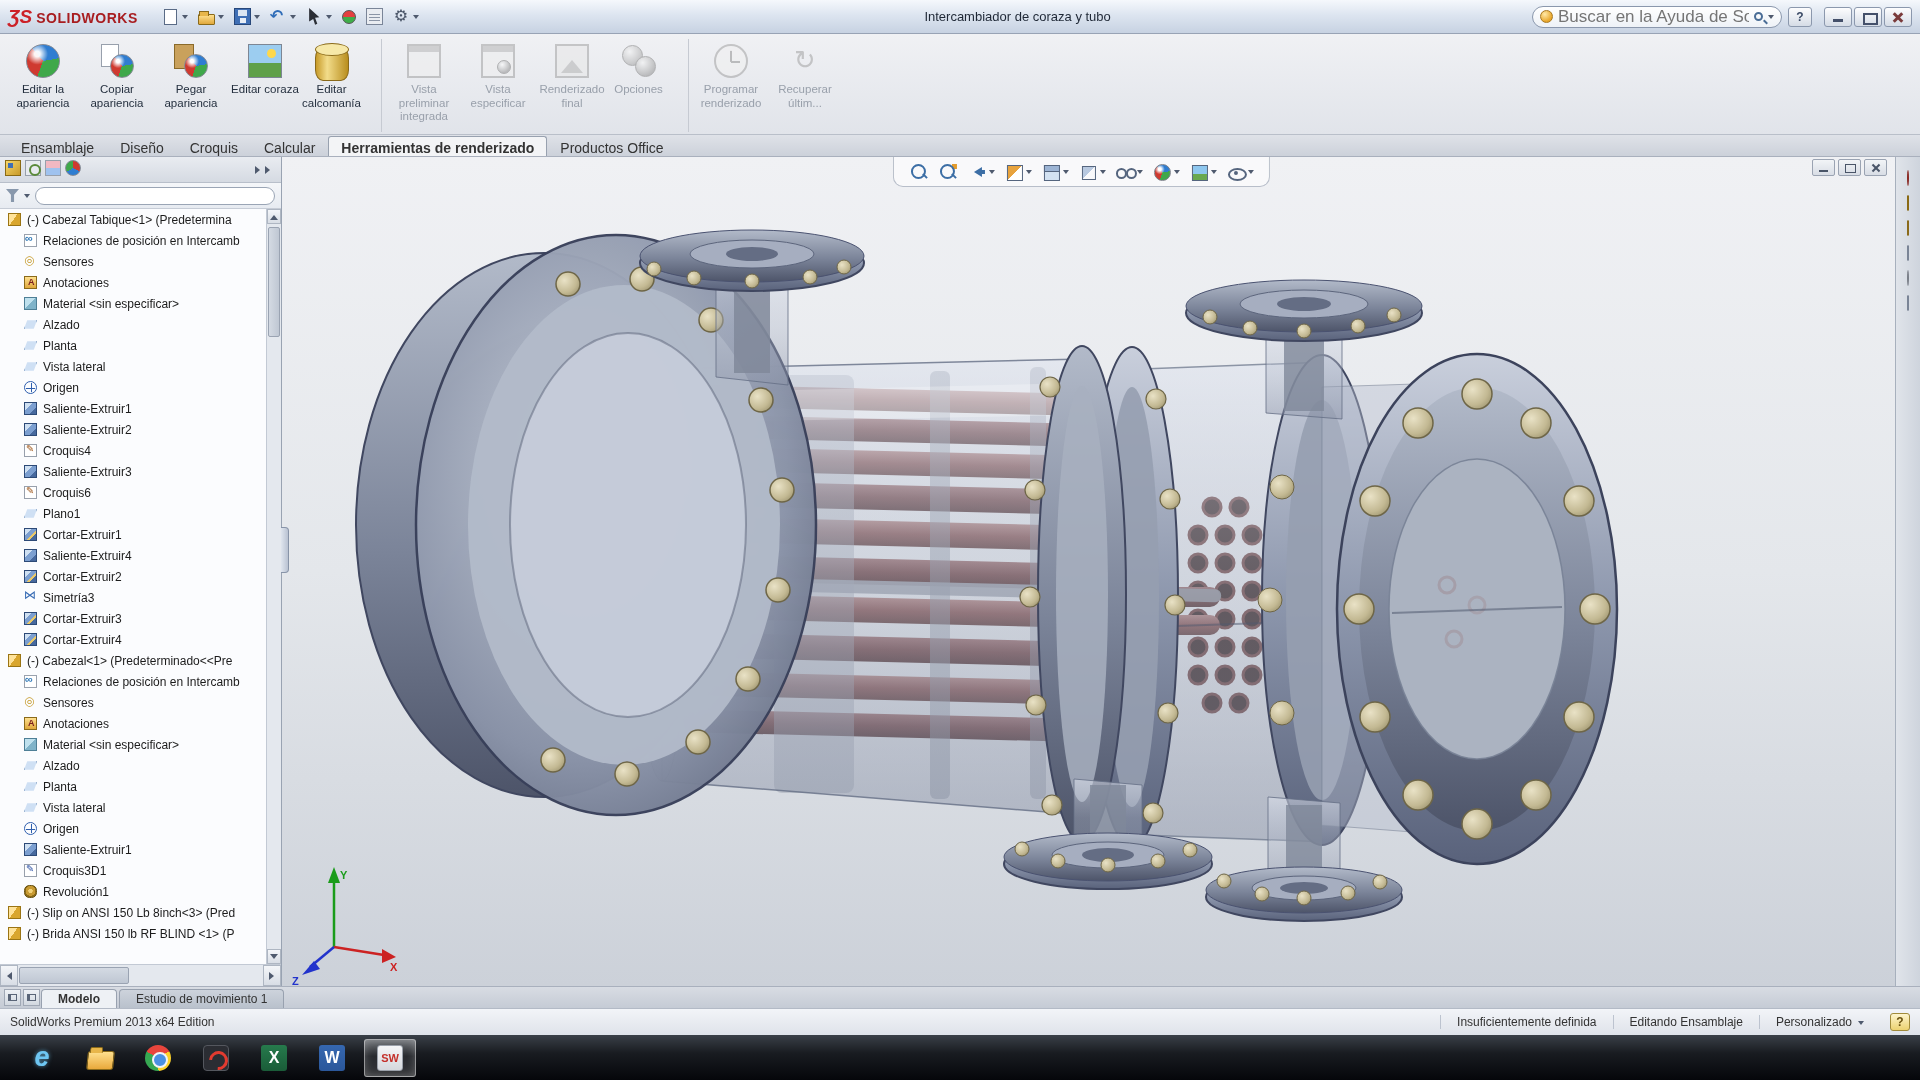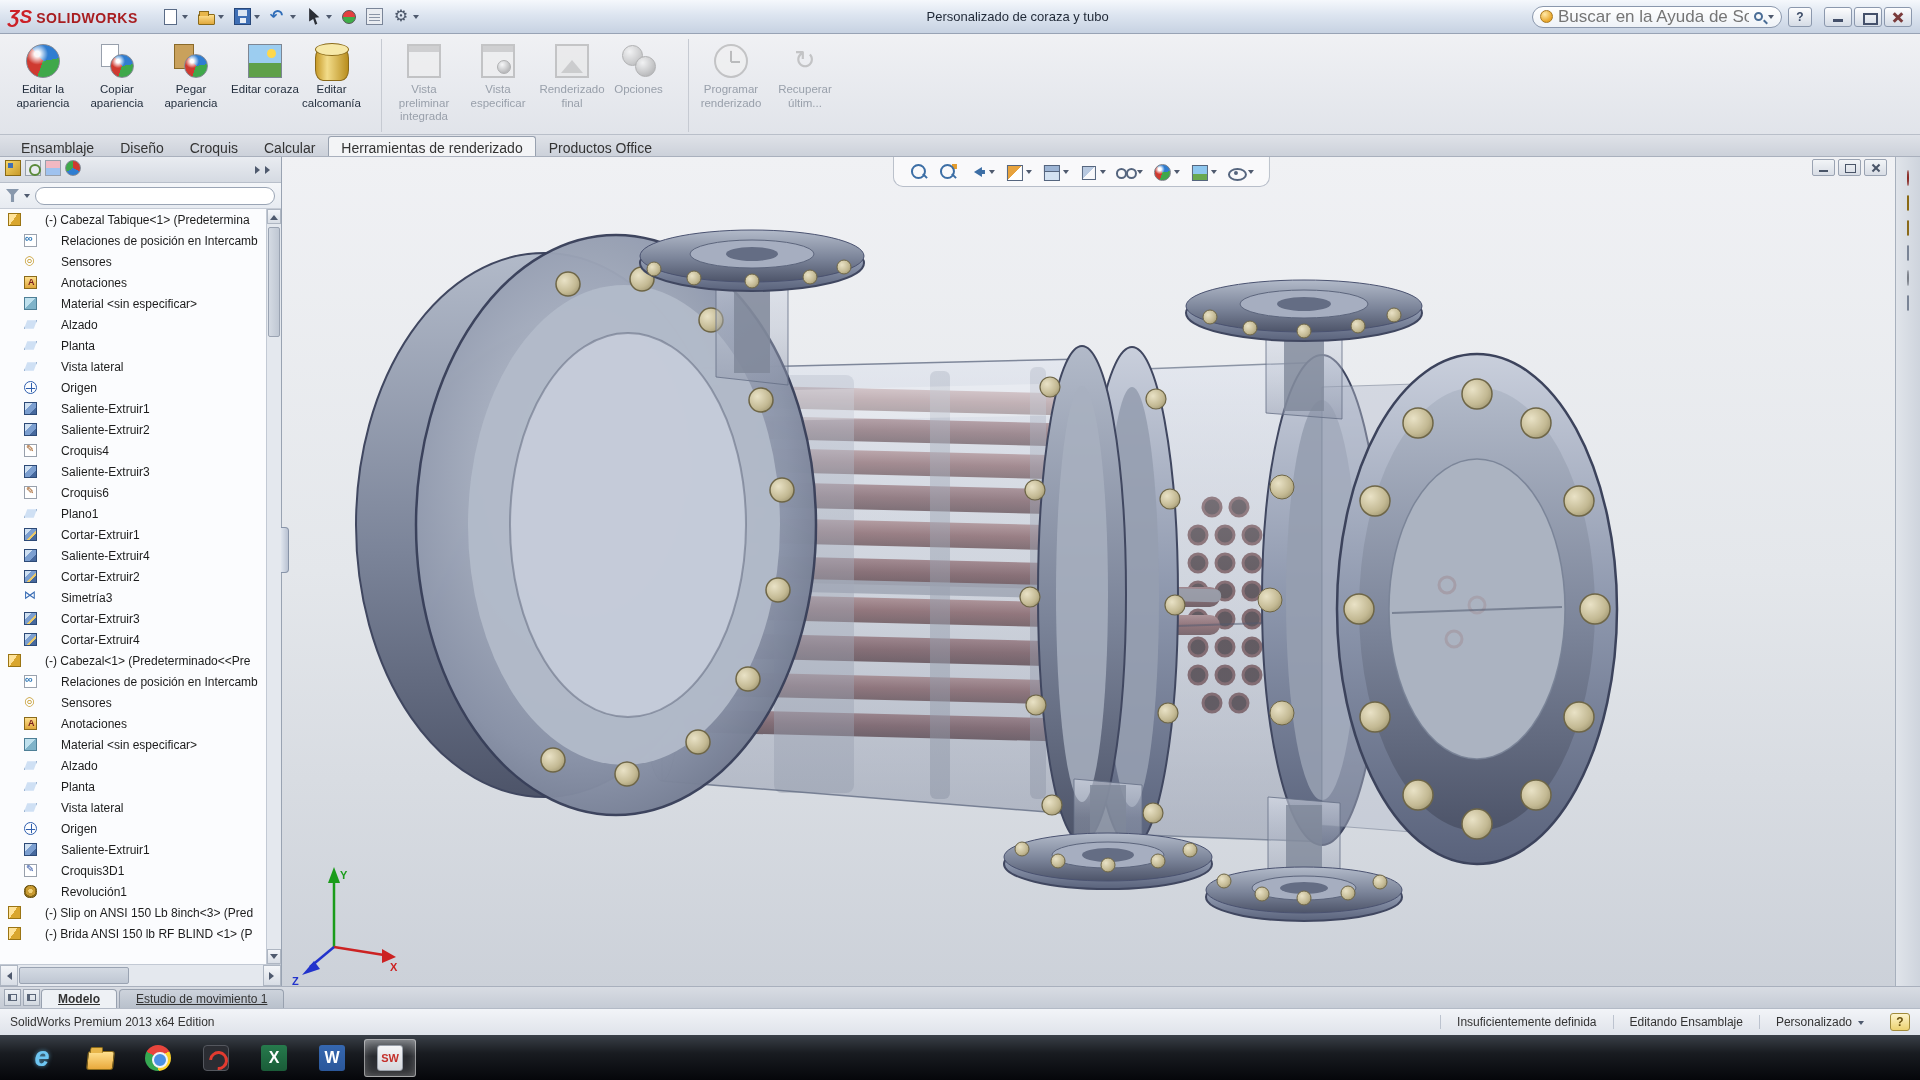--- a/index.html
+++ b/index.html
@@ -66,42 +66,42 @@
   .ricon[data-icon="render-options"]::after{content:"";position:absolute;right:0;bottom:1px;width:19px;height:19px;border-radius:50%;background:radial-gradient(circle at 35% 30%,#f4f5f7,#8a92a0 75%);border:1px solid #767e8a;}
   .ricon[data-icon="schedule-render"]{border-radius:50%;border:2px solid #9aa2ae;background:#eef0f4;}
   .ricon[data-icon="schedule-render"]::before{content:"";position:absolute;left:50%;top:50%;width:2px;height:11px;background:#8a92a0;transform:translate(-50%,-92%);}
   .ricon[data-icon="schedule-render"]::after{content:"";position:absolute;left:50%;top:50%;width:9px;height:2px;background:#8a92a0;}
   .ricon[data-icon="recall-render"]::before{content:"↻";display:block;text-align:center;font-size:26px;line-height:32px;color:#9aa2ae;}
   #watermark{position:absolute;right:46px;top:38px;font-size:58px;font-weight:bold;font-style:italic;color:#a9b1bf;opacity:.45;line-height:1;}
 
   
   #tabrow{position:absolute;top:135px;left:0;width:1920px;height:22px;background:linear-gradient(#dfe2e8,#ccd1da);border-bottom:1px solid #a9b0bd;display:flex;align-items:flex-end;padding-left:8px;z-index:30;}
   .ctab{padding:3px 12px 0;font-size:14px;color:#333;border:1px solid transparent;border-bottom:none;white-space:nowrap;}
-  .ctab[data-active="true"]{background:#f3f4f6;border-color:#98a1af;font-weight:normal;border-radius:3px 3px 0 0;}
+  .ctab[data-active="true"]{background:#f3f4f6;border-color:#98a1af;font-weight:bold;border-radius:3px 3px 0 0;}
 
   
   #main{position:absolute;top:157px;left:0;width:1920px;height:829px;display:flex;}
 
   
   #left-panel{width:282px;height:100%;background:#eef1f5;border-right:1px solid #99a3b2;position:relative;flex:0 0 282px;}
   .panel-head{height:26px;background:linear-gradient(#e9ecf1,#d5dae2);border-bottom:1px solid #b8bfca;display:flex;align-items:center;padding:0 5px;gap:4px;}
   .picon{width:16px;height:16px;position:relative;display:inline-block;}
   .picon[data-icon="feature-tree"]{background:linear-gradient(135deg,#f7d76a,#c89a2a);border:1px solid #8a6a14;}
   .picon[data-icon="feature-tree"]::before{content:"";position:absolute;left:2px;top:2px;width:5px;height:5px;background:#3f6fb5;}
   .picon[data-icon="property-manager"]{background:#e8ebf0;border:1px solid #98a0ac;}
   .picon[data-icon="property-manager"]::before{content:"";position:absolute;left:3px;top:3px;width:8px;height:8px;border:2px solid #5a8a3a;border-radius:50%;}
   .picon[data-icon="configuration-manager"]{background:linear-gradient(#f2b8c2 50%,#9fc2ef 50%);border:1px solid #98a0ac;}
   .picon[data-icon="display-manager"]{border-radius:50%;border:1px solid #858b96;background:conic-gradient(#cf3a30 0 33%,#2f7dd1 0 66%,#3fa84a 0);}
   .chev{margin-left:auto;display:flex;gap:1px;padding-right:2px;}
   .chev i{width:0;height:0;border:4px solid transparent;border-left:5px solid #4f5a6e;display:block;}
   .filter-row{height:26px;display:flex;align-items:center;padding:2px 6px;gap:5px;background:linear-gradient(#f4f6f9,#e7ebf1);border-bottom:1px solid #c6ccd6;}
   .funnel{width:13px;height:13px;background:#8898ac;clip-path:polygon(0 0,100% 0,62% 45%,62% 100%,38% 100%,38% 45%);}
   .filter-input{flex:1;height:18px;border:1px solid #9aa5b5;border-radius:9px;background:#fff;outline:none;padding:0 8px;font-size:11px;}
   #tree{position:absolute;top:52px;bottom:22px;left:0;right:15px;overflow:hidden;background:#fbfcfe;}
-  .titem{height:21px;display:flex;align-items:center;gap:24px;padding-left:8px;white-space:nowrap;font-size:12px;color:#1c1c1c;overflow:hidden;}
+  .titem{height:21px;display:flex;align-items:center;gap:6px;padding-left:8px;white-space:nowrap;font-size:12px;color:#1c1c1c;overflow:hidden;}
   .titem[data-indent="1"]{padding-left:24px;text-align:right;}
   .ticon{flex:0 0 13px;width:13px;height:13px;position:relative;}
   .ticon[data-icon="part"]{background:linear-gradient(125deg,#ffe39a 45%,#d9a62e 45%);border:1px solid #9a7414;}
   .ticon[data-icon="mates"]{background:#fff;border:1px solid #9aa2ae;}
   .ticon[data-icon="mates"]::before{content:"∞";position:absolute;left:0px;top:-3px;font-size:11px;color:#2e78b8;font-weight:bold;}
   .ticon[data-icon="sensors"]::before{content:"◎";position:absolute;left:0;top:-2px;font-size:12px;color:#c59a2a;}
   .ticon[data-icon="annotations"]{background:linear-gradient(#ffe08e,#e0a83c);border:1px solid #8a6a1a;}
   .ticon[data-icon="annotations"]::before{content:"A";position:absolute;left:3px;top:0px;font-size:9px;font-weight:bold;color:#7a1f1f;}
   .ticon[data-icon="material"]{background:linear-gradient(135deg,#bfe1ee 50%,#7fb3c9 50%);border:1px solid #4e7f96;}
   .ticon[data-icon="plane"]{background:#cfe0f4;border:1px solid #7897bd;clip-path:polygon(25% 18%,100% 18%,75% 82%,0 82%);}
@@ -167,21 +167,21 @@
   .tpicon[data-icon="tp-library"]{background:linear-gradient(90deg,#d9a62e 33%,#f2c44d 33% 66%,#b5831d 66%);border:1px solid #8a6a14;}
   .tpicon[data-icon="tp-folder"]{background:linear-gradient(#ffe08e,#e0a83c);border:1px solid #8a6a1a;height:13px;margin-top:3px;}
   .tpicon[data-icon="tp-palette"]{background:conic-gradient(#8ec7ef 0 25%,#69a84f 0 50%,#e8c34a 0 75%,#c9d2de 0);border:1px solid #7a8496;}
   .tpicon[data-icon="tp-ball"]{border-radius:50%;border:1px solid #7a7f88;background:radial-gradient(circle at 32% 28%,#fff 0 10%,transparent 34%),conic-gradient(from 200deg,#cf3a30 0 120deg,#2f7dd1 0 240deg,#3fa84a 0);}
   .tpicon[data-icon="tp-props"]{background:repeating-linear-gradient(#fff 0 3px,#8a94a4 3px 4px);border:1px solid #7a8496;}
 
   
   #modeltabs{position:absolute;top:986px;left:0;width:1920px;height:22px;background:linear-gradient(#d8dce3,#c5cbd5);border-top:1px solid #a9b0bd;display:flex;align-items:stretch;padding-left:3px;z-index:30;}
   .splitbtn{width:17px;margin:2px 1px;border:1px solid #a0a8b5;background:linear-gradient(#eef1f5,#d2d8e0);position:relative;}
   .splitbtn::before{content:"";position:absolute;left:3px;top:4px;right:3px;bottom:4px;border:1px solid #5a6578;border-left-width:3px;}
-  .mtab{display:flex;align-items:center;padding:0 16px;font-size:12px;border:1px solid #98a1af;border-bottom:none;border-radius:4px 4px 0 0;background:linear-gradient(#cdd3dc,#b9c1cc);color:#333;margin-right:2px;margin-top:2px;white-space:nowrap;text-decoration:underline;}
+  .mtab{display:flex;align-items:center;padding:0 16px;font-size:12px;border:1px solid #98a1af;border-bottom:none;border-radius:4px 4px 0 0;background:linear-gradient(#cdd3dc,#b9c1cc);color:#333;margin-right:2px;margin-top:2px;white-space:nowrap;}
   .mtab[data-active="true"]{background:#eef1f5;font-weight:bold;}
 
   
   #statusbar{position:absolute;top:1008px;left:0;width:1920px;height:27px;background:linear-gradient(#f2f4f8,#dfe3ea);border-top:1px solid #b3bac6;display:flex;align-items:center;padding:0 10px;font-size:12px;color:#333;z-index:30;}
   .sb-left{flex:1;}
   .sb-seg{padding:0 16px;border-left:1px solid #bcc3cf;display:flex;align-items:center;gap:6px;white-space:nowrap;}
   .sb-help{width:20px;height:18px;margin-left:10px;border:1px solid #a08a3a;border-radius:3px;background:linear-gradient(#fdf4cc,#ecd271);display:flex;align-items:center;justify-content:center;font-weight:bold;color:#6a5210;}
 
   
   #taskbar{position:absolute;top:1035px;left:0;width:1920px;height:45px;background:linear-gradient(#3a4048,#191c21 40%,#05060a);display:flex;align-items:center;padding-left:16px;gap:6px;z-index:60;}
@@ -259,21 +259,21 @@
       <span class="qbtn" data-name="file-properties-button" data-dd="false">
         <span class="qicon" data-icon="file-props" data-name="file-props"></span>
 
       </span>
 
       <span class="qbtn" data-name="options-button" data-dd="true">
         <span class="qicon" data-icon="options-gear" data-name="options-gear"></span>
         <span class="caret-down" data-name="dropdown-caret-icon"></span>
       </span>
     </div>
-  <div id="win-title" data-name="window-title">Personalizado de coraza y tubo</div>
+  <div id="win-title" data-name="window-title">Intercambiador de coraza y tubo</div>
   <div class="search" data-name="help-search-box">
     <span class="search-ball" data-name="help-ball-icon"></span>
     <input data-name="help-search-input" placeholder="Buscar en la Ayuda de SolidWorks" style="">
     <span class="mag" data-name="search-icon"></span>
     <span class="caret-down" data-name="search-caret-icon"></span>
   </div>
   <span class="help-btn" data-name="help-button">?</span>
   <div class="winbtns" data-name="window-controls">
     <span class="winbtn" data-name="minimize-button"></span>
     <span class="winbtn" data-name="maximize-button"></span>

